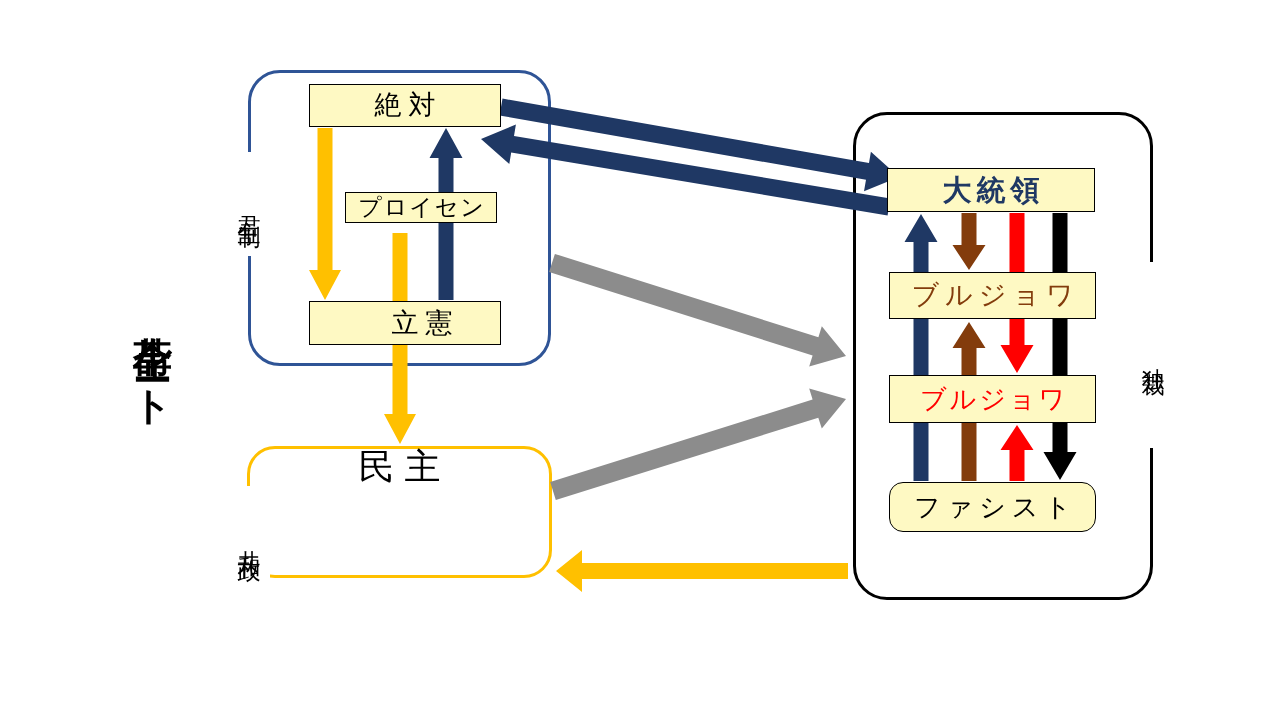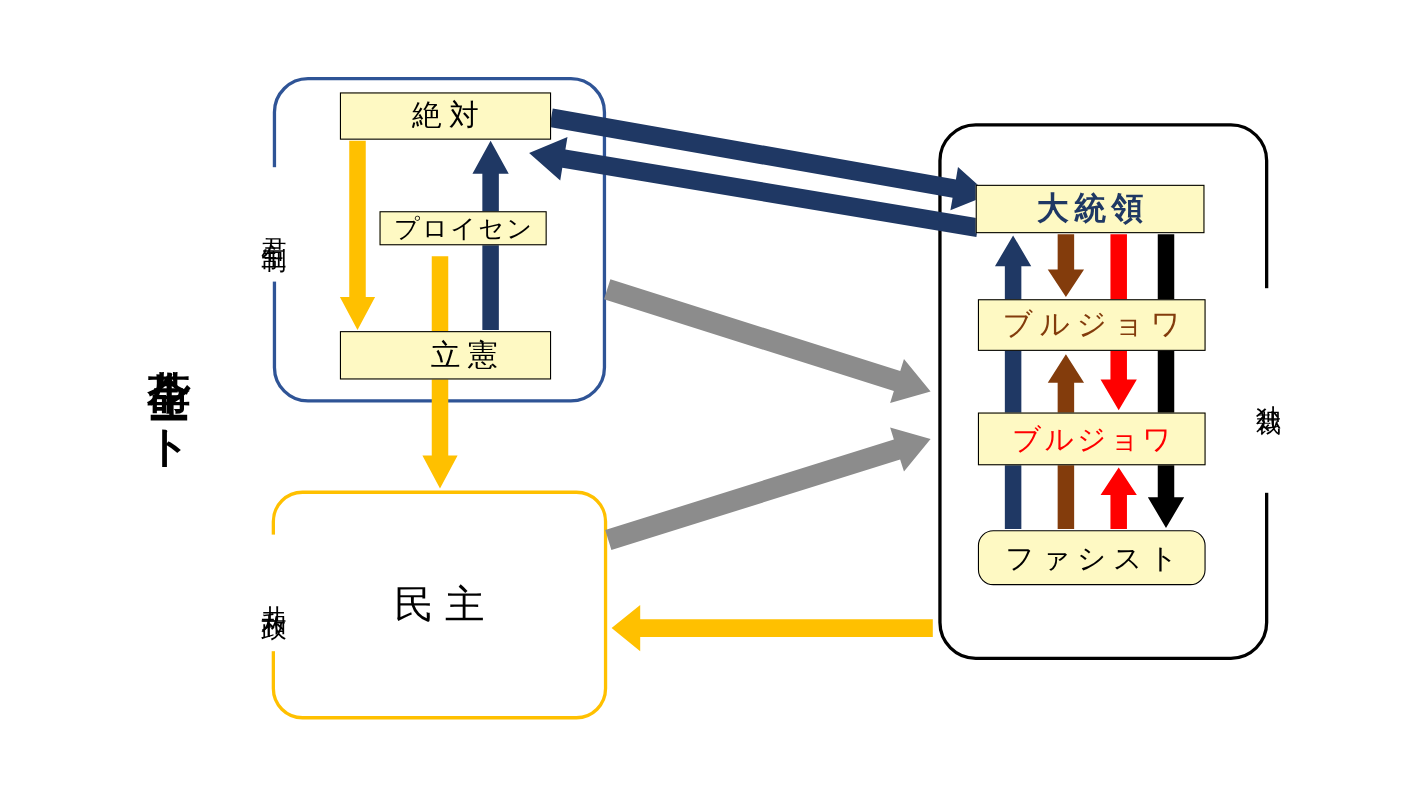--- a/index.html
+++ b/index.html
@@ -3,22 +3,22 @@
 <meta charset="utf-8">
 <style>
   html,body{margin:0;padding:0;background:#fff;}
   .stage{
     position:relative;width:1280px;height:720px;background:#ffffff;overflow:hidden;
     font-family:"Liberation Sans","DejaVu Sans",sans-serif;color:#000;
   }
   
   .group{position:absolute;background:transparent;box-sizing:border-box;z-index:1;}
   .group.monarchy{left:248px;top:70px;width:303px;height:296px;border:3px solid;border-radius:32px;}
-  .group.republic{left:247px;top:446px;width:305px;height:208px;border:3px solid;border-radius:28px;
-                  display:flex;align-items:center;justify-content:center;}
+  .group.republic{left:247px;top:446px;width:305px;height:132px;border:3px solid;border-radius:28px;
+                  display:flex;justify-content:center;}
   .group.dictatorship{left:853px;top:112px;width:300px;height:488px;border:3px solid #000;border-radius:34px;}
   
   #arrow-layer{position:absolute;left:0;top:0;width:1280px;height:720px;z-index:2;}
   
   .node{
     position:absolute;background:#fef9c3;border:1.5px solid #000;box-sizing:border-box;
     display:flex;align-items:center;justify-content:center;z-index:3;line-height:1;
   }
   .node.zettai{left:309px;top:84px;width:192px;height:43px;font-size:27px;letter-spacing:7px;text-indent:7px;}
   .node.preussen{left:345px;top:192px;width:152px;height:31px;font-size:23px;letter-spacing:2px;text-indent:2px;}

